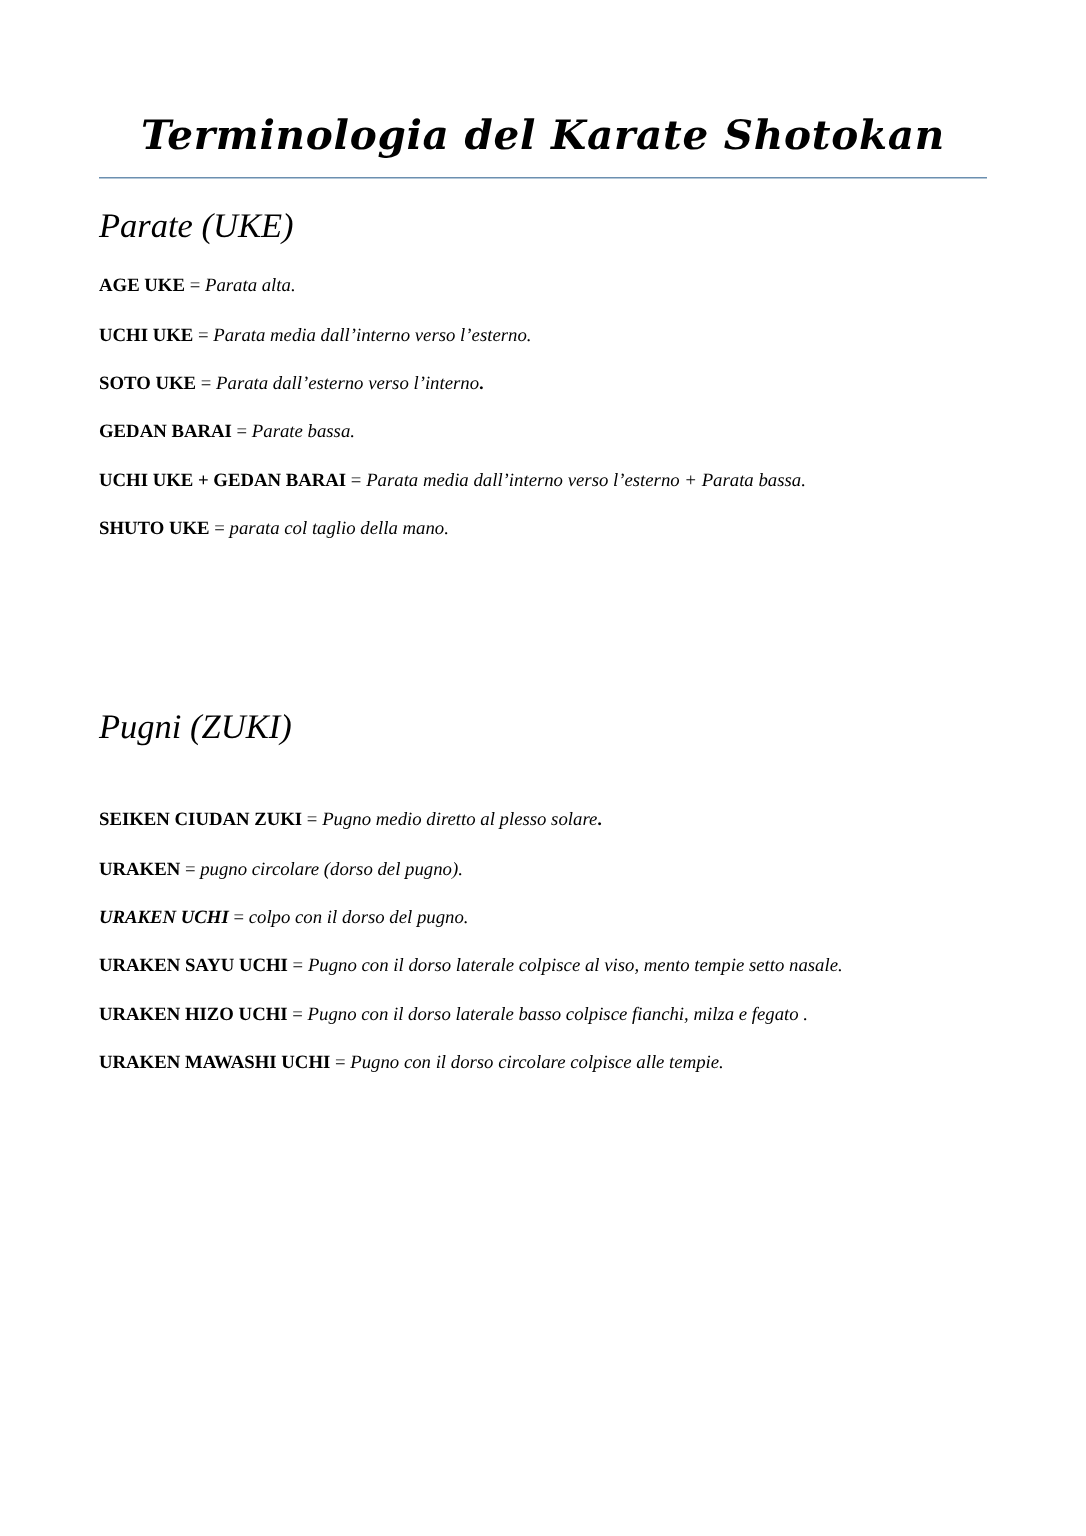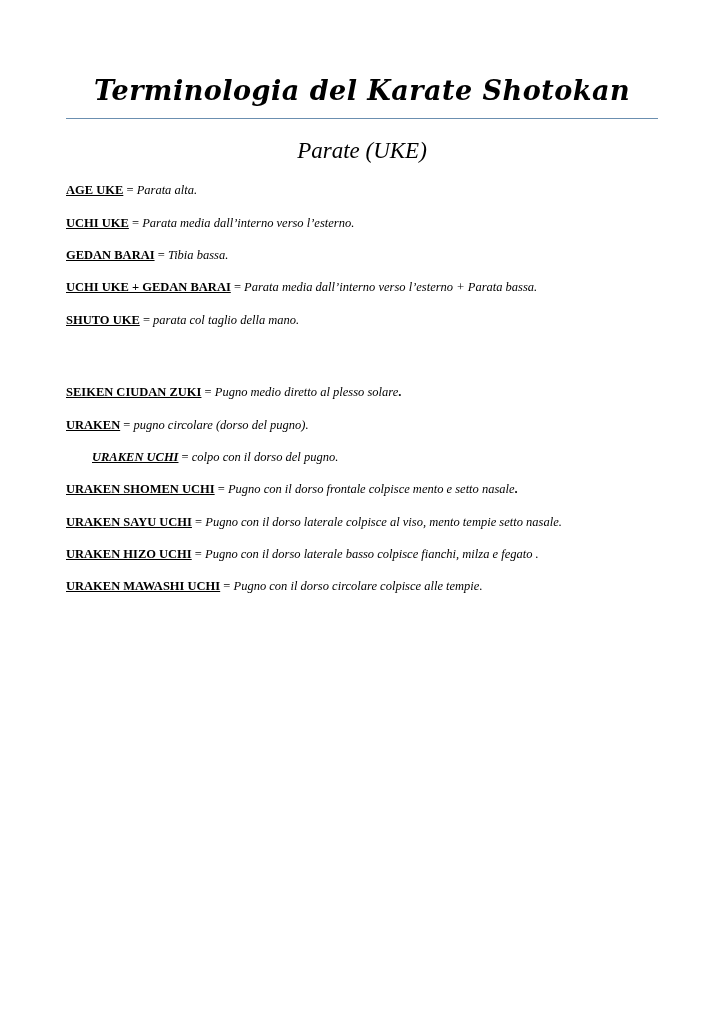--- a/index.html
+++ b/index.html
@@ -34,21 +34,21 @@
     line-height: 1.1;
     white-space: nowrap;
   }
   .title-rule {
     border: 0;
     border-top: 1px solid #6b8fb0;
     margin: 12px 0 0 0;
     height: 0;
   }
   .section-heading {
-    text-align: center;
+    text-align: left;
     font-family: "Liberation Serif", serif;
     font-style: italic;
     font-size: 23px;
     font-weight: normal;
     margin: 0;
     line-height: 1.2;
   }
   #section-uke-heading { padding-top: 18px; }
   #section-zuki-heading { padding-top: 94px; }
   .entries {
@@ -61,25 +61,23 @@
   .entry {
     font-size: 12.5px;
     line-height: 1.35;
     margin-bottom: 15.5px;
     font-family: "Liberation Serif", serif;
   }
   .term {
     font-weight: bold;
     font-style: normal;
     font-size: 12.5px;
-    text-decoration: underline;
   }
   .term.italic-term {
     font-style: italic;
-    margin-left: 26px;
   }
   .eq {
     font-weight: normal;
     font-style: normal;
   }
   .def {
     font-style: italic;
     font-weight: normal;
   }
 </style>
@@ -88,28 +86,29 @@
 
 <div class="page">
 
   <h1 class="doc-title">Terminologia del Karate Shotokan</h1>
   <hr class="title-rule">
 
   <h2 class="section-heading" id="section-uke-heading">Parate (UKE)</h2>
   <ul class="entries" id="section-uke-entries">
       <li class="entry"><span class="term">AGE UKE</span><span class="eq"> = </span><span class="def">Parata alta.</span></li>
       <li class="entry"><span class="term">UCHI UKE</span><span class="eq"> = </span><span class="def">Parata media dall’interno verso l’esterno.</span></li>
-      <li class="entry"><span class="term">GEDAN BARAI</span><span class="eq"> = </span><span class="def">Tibia bassa.</span></li>
+      <li class="entry"><span class="term">SOTO UKE</span><span class="eq"> = </span><span class="def">Parata dall’esterno verso l’interno</span><span class="tail-bold" style="font-weight: bold; font-style: normal;">.</span></li>
+      <li class="entry"><span class="term">GEDAN BARAI</span><span class="eq"> = </span><span class="def">Parate bassa.</span></li>
       <li class="entry"><span class="term">UCHI UKE + GEDAN BARAI</span><span class="eq"> = </span><span class="def">Parata media dall’interno verso l’esterno + Parata bassa.</span></li>
       <li class="entry"><span class="term">SHUTO UKE</span><span class="eq"> = </span><span class="def">parata col taglio della mano.</span></li>
     </ul>
 
+  <h2 class="section-heading" id="section-zuki-heading">Pugni (ZUKI)</h2>
   <ul class="entries" id="section-zuki-entries">
       <li class="entry"><span class="term">SEIKEN CIUDAN ZUKI</span><span class="eq"> = </span><span class="def">Pugno medio diretto al plesso solare</span><span class="tail-bold" style="font-weight: bold; font-style: normal;">.</span></li>
       <li class="entry"><span class="term">URAKEN</span><span class="eq"> = </span><span class="def">pugno circolare (dorso del pugno).</span></li>
       <li class="entry"><span class="term italic-term">URAKEN UCHI</span><span class="eq"> = </span><span class="def">colpo con il dorso del pugno.</span></li>
-      <li class="entry"><span class="term">URAKEN SHOMEN UCHI</span><span class="eq"> = </span><span class="def">Pugno con il dorso frontale colpisce mento e setto nasale</span><span class="tail-bold" style="font-weight: bold; font-style: normal;">.</span></li>
       <li class="entry"><span class="term">URAKEN SAYU UCHI</span><span class="eq"> = </span><span class="def">Pugno con il dorso laterale colpisce al viso, mento tempie setto nasale.</span></li>
       <li class="entry"><span class="term">URAKEN HIZO UCHI</span><span class="eq"> = </span><span class="def">Pugno con il dorso laterale basso colpisce fianchi, milza e fegato .</span></li>
       <li class="entry"><span class="term">URAKEN MAWASHI UCHI</span><span class="eq"> = </span><span class="def">Pugno con il dorso circolare colpisce alle tempie.</span></li>
     </ul>
 
 </div>
 
 </body></html>

